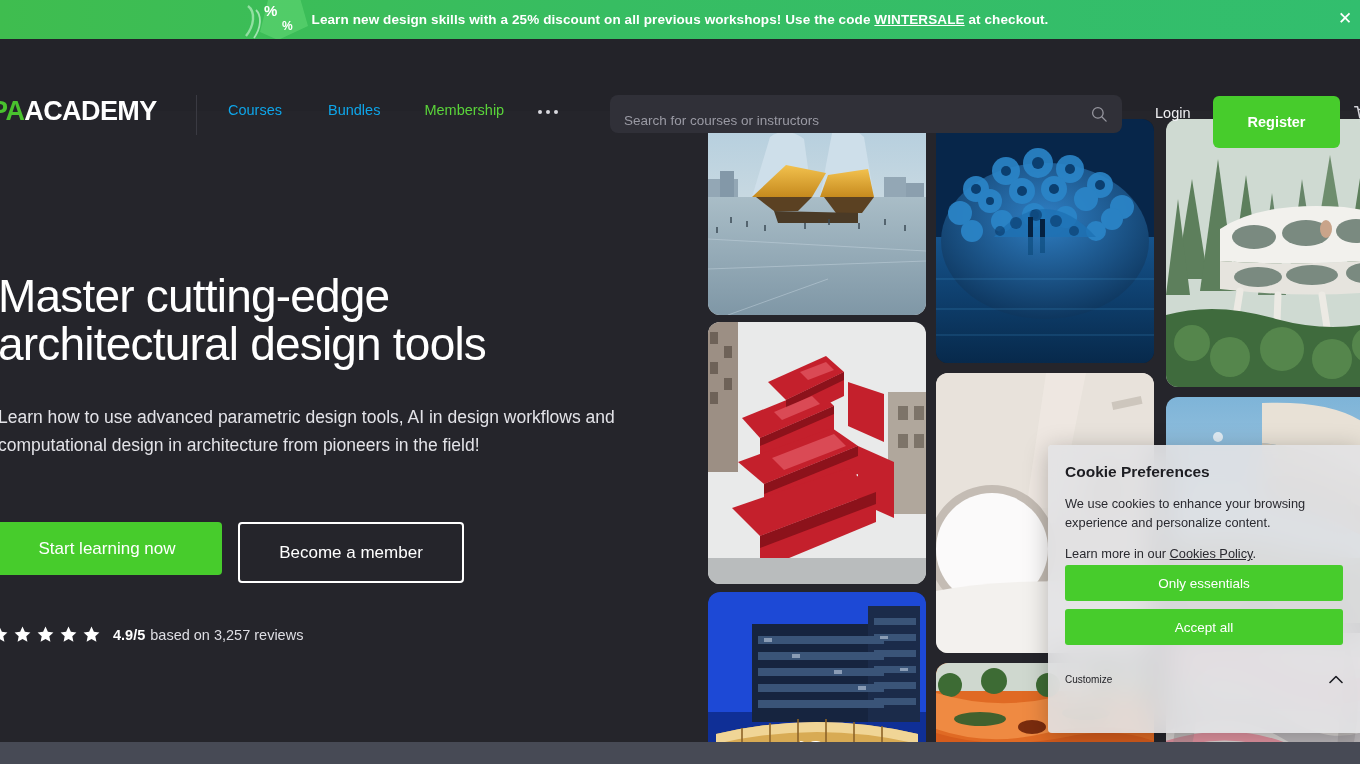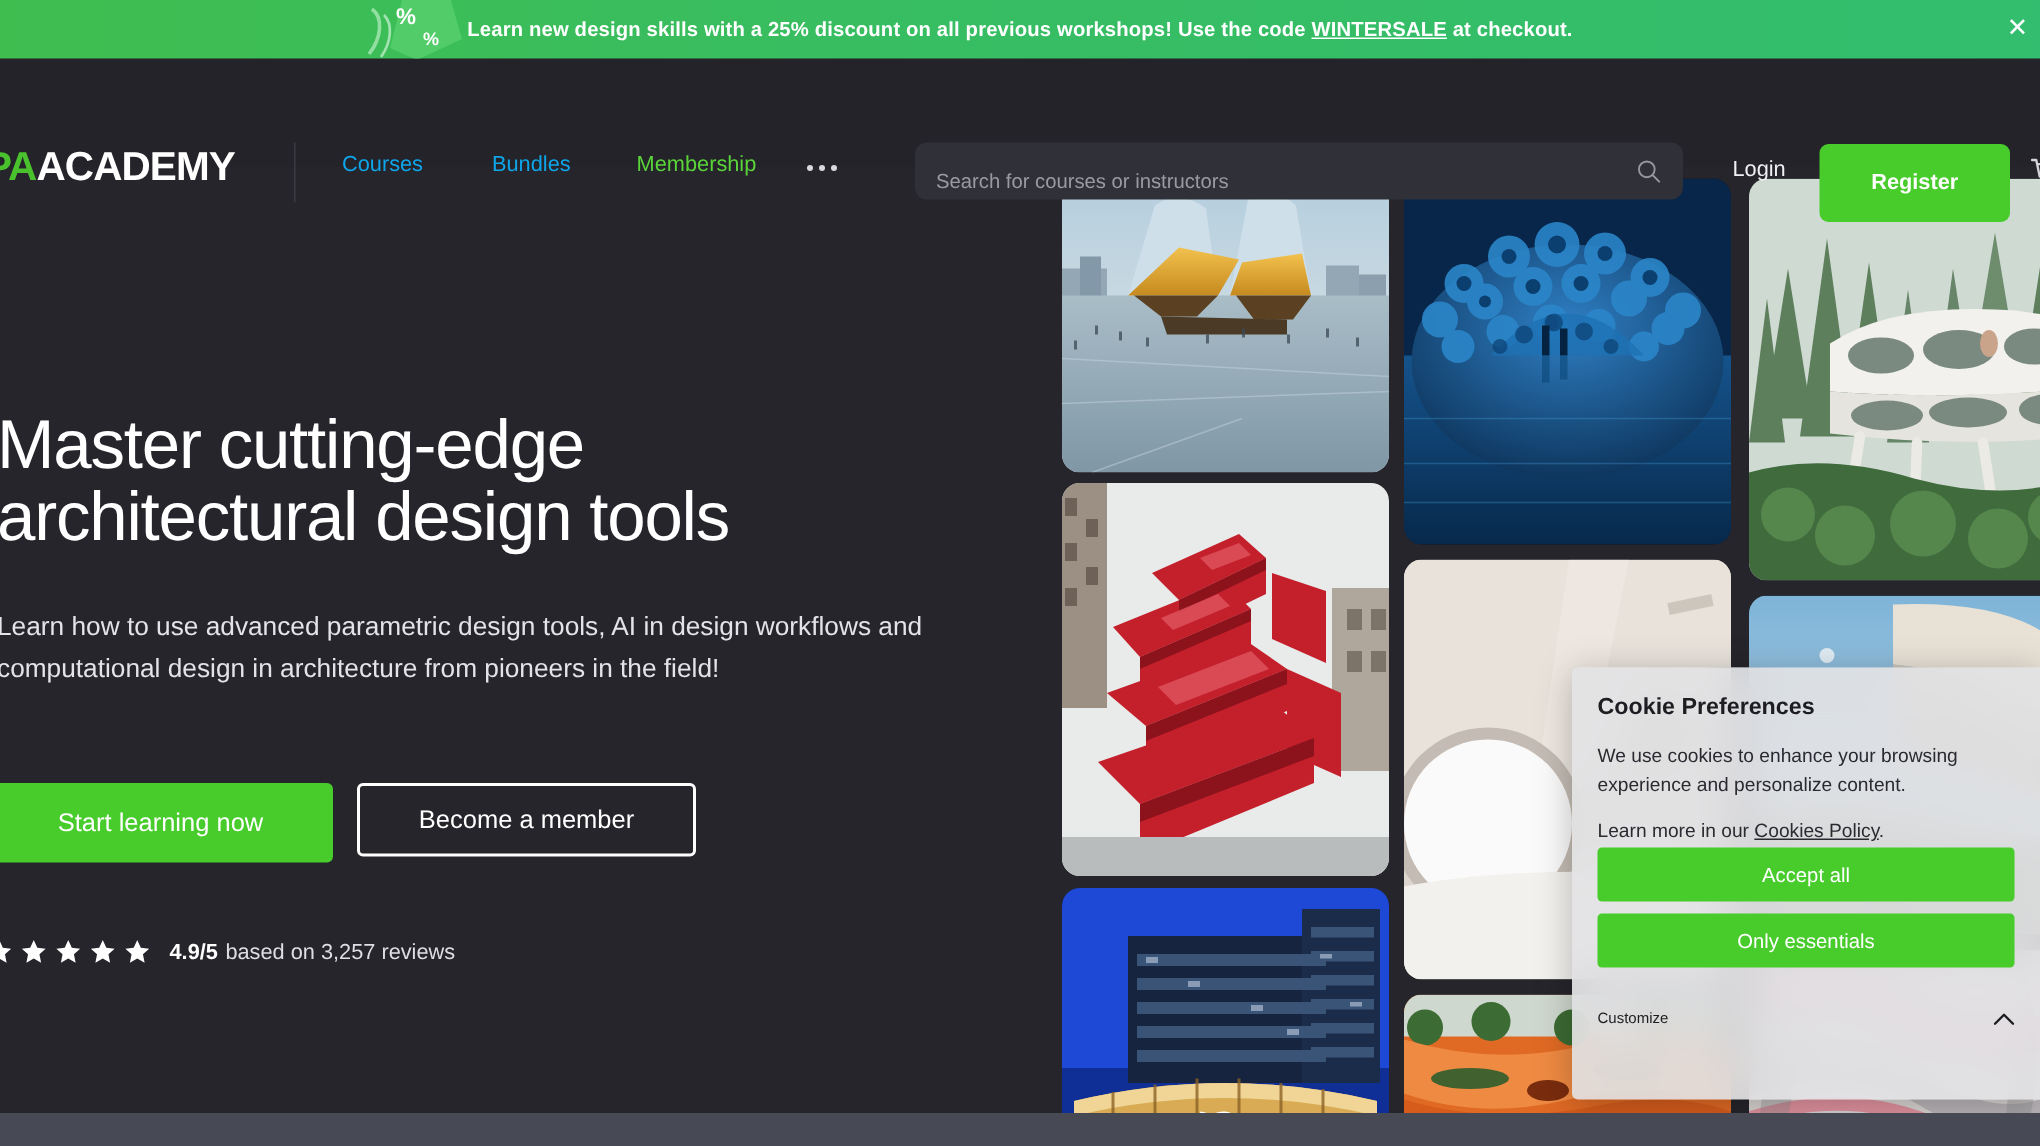--- a/index.html
+++ b/index.html
@@ -102,21 +102,21 @@
     position: absolute; left: -2px; top: 292px; width: 690px;
     font-size: 17.5px; line-height: 28px; color: #e3e3e8; font-weight: 400;
   }
   .hero-cta { position: absolute; left: -8px; top: 411px; display: flex; gap: 16px; }
   .btn-primary {
     width: 230px; height: 53px; background: #47cc2c; border: none; border-radius: 4px;
     color: #ffffff; font-size: 17px; font-weight: 400; cursor: pointer;
     font-family: "Liberation Sans", sans-serif;
   }
   .btn-outline {
-    width: 226px; height: 49px; background: transparent; border: 2px solid #ffffff;
+    width: 226px; height: 61px; background: transparent; border: 2px solid #ffffff;
     border-radius: 4px; color: #ffffff; font-size: 17px; font-weight: 400;
     cursor: pointer; font-family: "Liberation Sans", sans-serif;
   }
   .rating { position: absolute; left: -10px; top: 514px; display: flex; align-items: center; gap: 0; }
   .stars { display: flex; gap: 4px; margin-right: 12px; }
   .star { width: 19px; height: 19px; color: #ffffff; display: block; }
   .rating-score { font-size: 14.5px; font-weight: 700; color: #ffffff; margin-right: 5px; }
   .rating-text { font-size: 14.5px; font-weight: 400; color: #dedee4; }
 
   
@@ -588,22 +588,22 @@
           <path d="M180 4 Q200 60 186 118 Q176 170 196 218 L176 218 Q166 150 174 84 Z"></path>
         </g>
       </svg>
     </div>
   </div>
 
   <div class="cookie">
     <div class="cookie-title">Cookie Preferences</div>
     <div class="cookie-body">We use cookies to enhance your browsing experience and personalize content.</div>
     <div class="cookie-learn"><span>Learn more in our </span><a>Cookies Policy</a><span>.</span></div>
+    <button class="cookie-btn">Only essentials</button>
     <button class="cookie-btn">Accept all</button>
-    <button class="cookie-btn">Only essentials</button>
     <div class="cookie-customize">
       <span>Customize</span>
       <svg class="chev" viewBox="0 0 14 9">
           <path d="M1 7.5 L7 1.5 L13 7.5" fill="none" stroke="#1d1d22" stroke-width="1.6" stroke-linecap="round" stroke-linejoin="round"></path>
         </svg>
     </div>
   </div>
 
   <div class="bottombar"></div>
 

